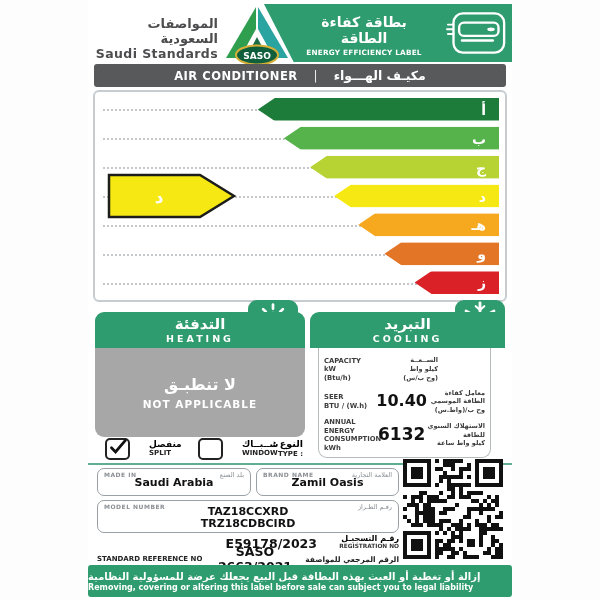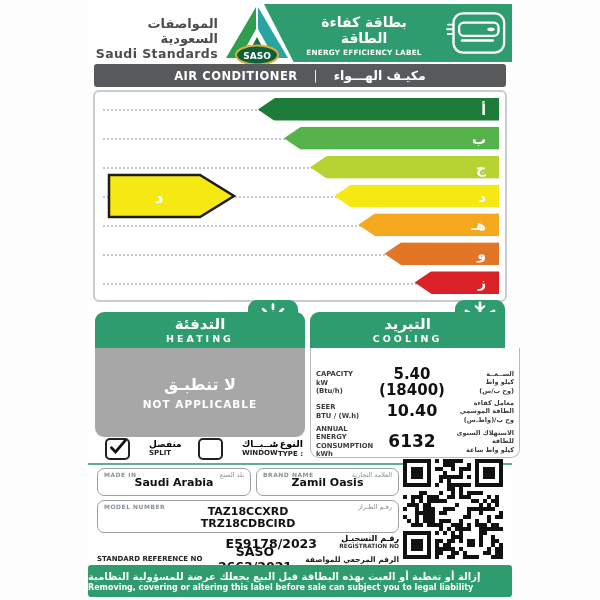--- a/index.html
+++ b/index.html
@@ -50,22 +50,22 @@
   .sec-header{position:absolute;top:312px;height:36px;background:var(--green);border-radius:9px 9px 0 0;
     display:flex;flex-direction:column;align-items:center;justify-content:center;color:#fff;z-index:2;}
   .heating-header{left:7px;width:210px;}
   .cooling-header{left:222px;width:195px;}
   .sec-header .ar{font-size:15px;font-weight:bold;direction:rtl;line-height:1.1;}
   .sec-header .en{font-size:9.5px;font-weight:bold;letter-spacing:3px;}
   .heating-body{position:absolute;left:7px;top:348px;width:210px;height:89px;background:var(--heatgray);
     border-radius:0 0 9px 9px;display:flex;flex-direction:column;align-items:center;justify-content:center;color:#fff;}
   .heating-body .ar{font-size:16px;font-weight:bold;direction:rtl;letter-spacing:2px;}
   .heating-body .en{font-size:10.5px;font-weight:bold;letter-spacing:1px;margin-top:4px;}
-  .cooling-body{position:absolute;left:222px;top:348px;width:210px;height:110px;background:#fff;
-    border:1.5px solid #b5babd;border-top:none;border-radius:0 0 9px 9px;padding:19px 5px;
+  .cooling-body{position:absolute;left:230px;top:348px;width:173px;height:110px;background:#fff;
+    border:1.5px solid #b5babd;border-top:none;border-radius:0 0 9px 9px;padding:5px 5px;
     display:flex;flex-direction:column;}
   .c-row{display:flex;align-items:center;flex:1;}
   .c-row .en{width:54px;font-size:6.8px;font-weight:bold;color:#3c3c3c;line-height:1.25;}
   .c-row .val{flex:1;text-align:center;font-weight:bold;color:#111;line-height:1.05;}
   .c-row .ar{width:60px;font-size:6.5px;font-weight:bold;color:#3c3c3c;direction:rtl;text-align:right;line-height:1.35;}
   .v-lg{font-size:15px;} .v-md{font-size:16px;} .v-xl{font-size:17px;}
   .ml{white-space:pre-line;}
 
   
   .type-row{position:absolute;left:7px;top:438px;width:210px;height:26px;}
@@ -246,22 +246,20 @@
   </div>
   <div class="sec-header cooling-header">
     <div class="ar">التبريد</div>
     <div class="en">COOLING</div>
   </div>
   <div class="cooling-body">
     <div class="c-row">
       <div class="en ml">CAPACITY
 kW
 (Btu/h)</div>
-      <div class="val v-lg ml">5.40
-(18400)</div>
       <div class="ar ml">الســعــة
 كيلو واط
 (وح ب/س)</div>
     </div>
     <div class="c-row">
       <div class="en ml">SEER
 BTU / (W.h)</div>
       <div class="val v-md ml">10.40</div>
       <div class="ar ml">معامل كفاءة الطاقة الموسمي
 وح ب/(واط.س)</div>

